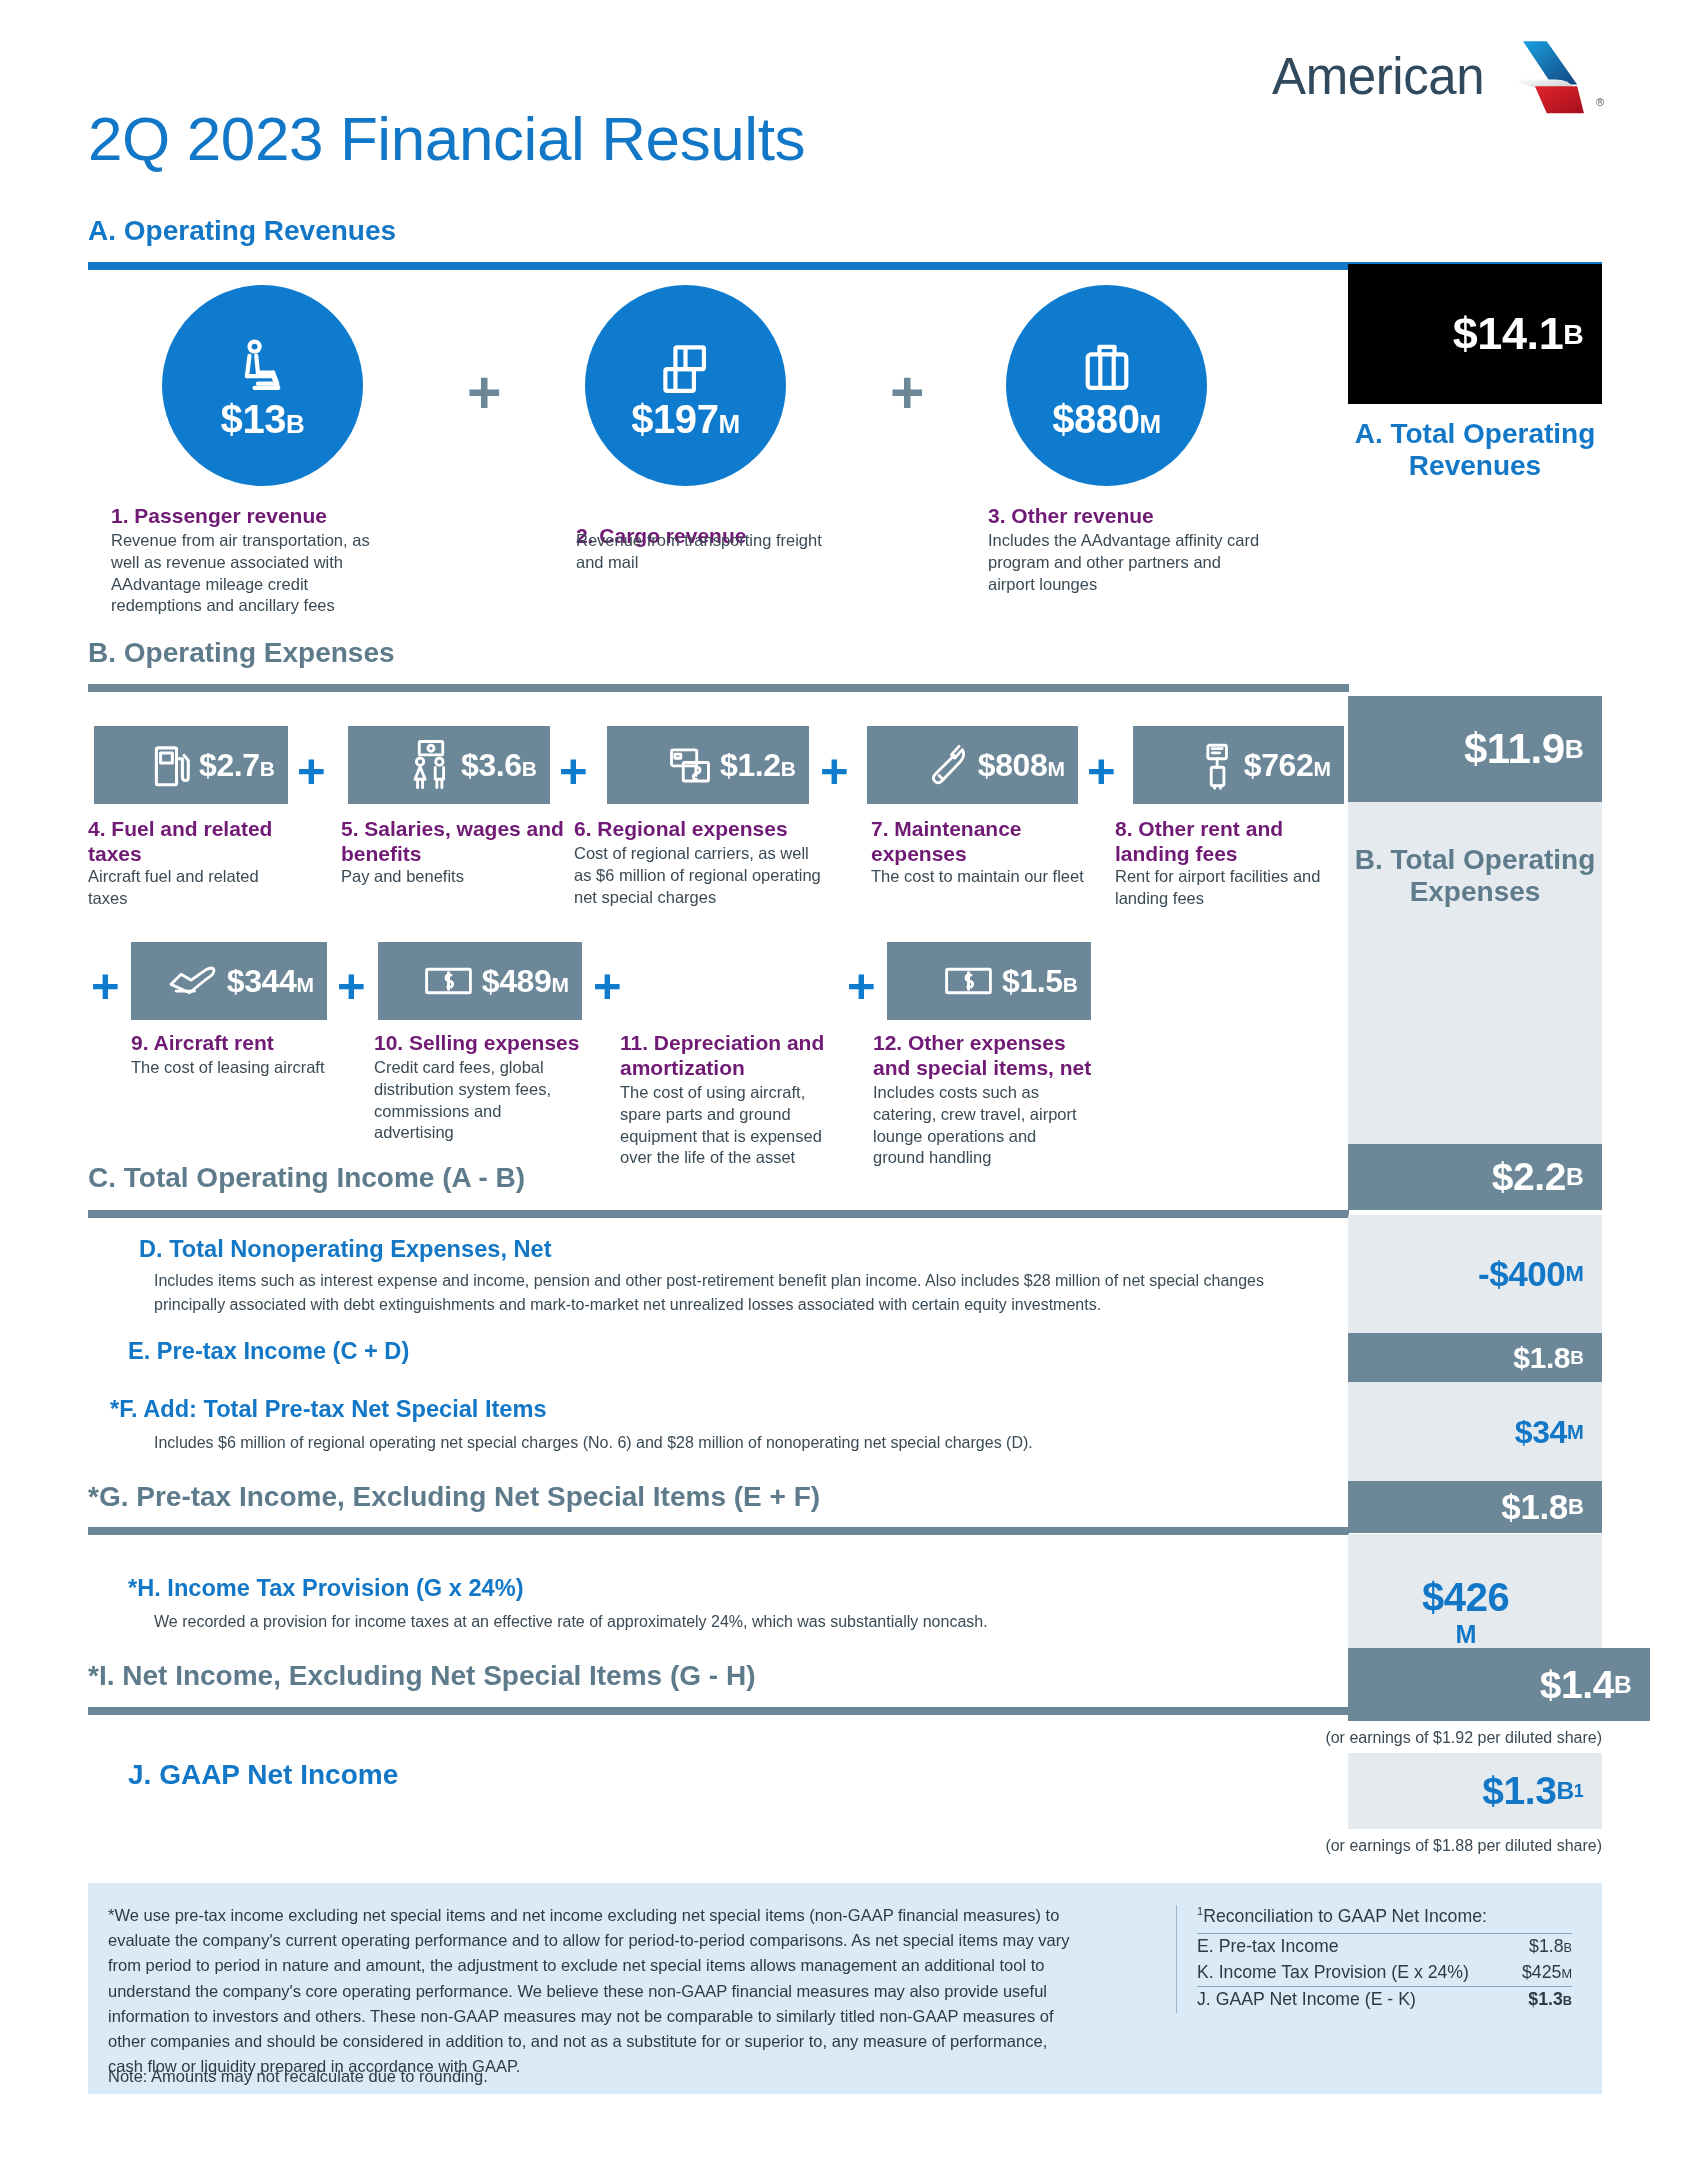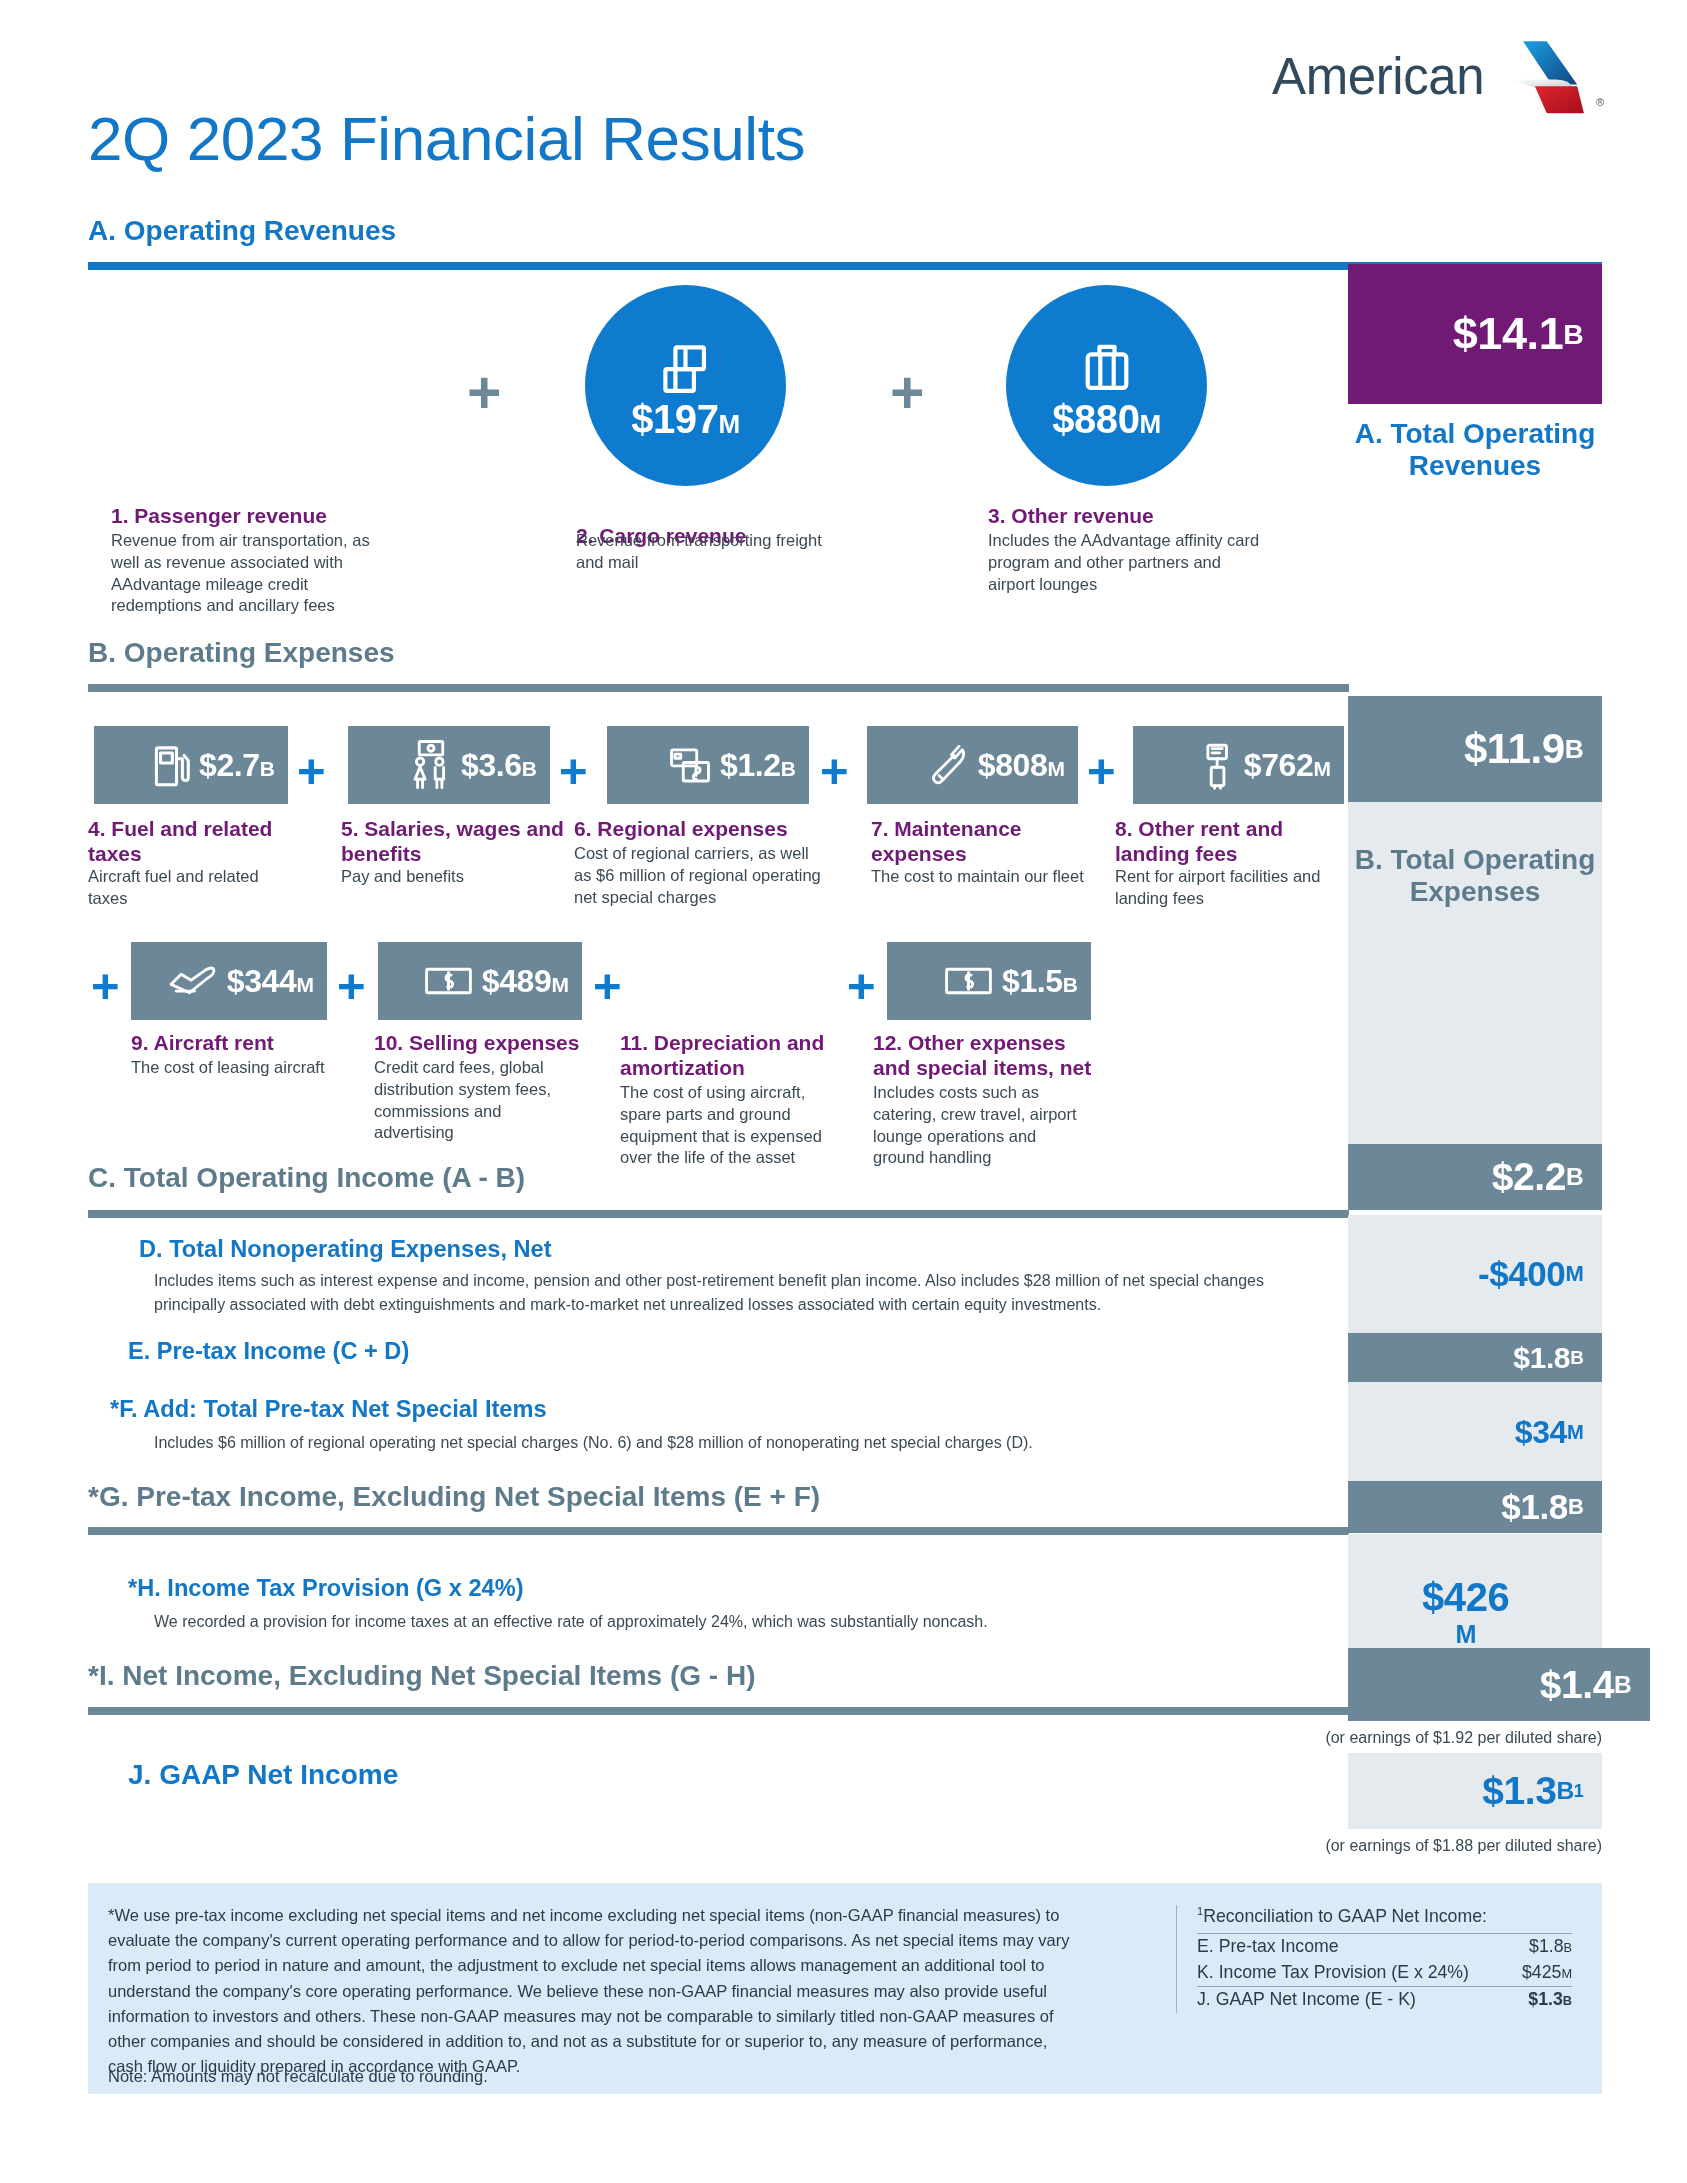--- a/index.html
+++ b/index.html
@@ -104,20 +104,34 @@
       <path d="M46 58 L96 58 L104 90 L60 90 Z" fill="url(#gr)"></path>
     </svg>
     <span class="logo-reg">®</span>
   </div>
 
   <div class="title">2Q 2023 Financial Results</div>
 
   <div class="sec-head" style="left:88px; top:215px;">A. Operating Revenues</div>
   <div class="rule blue" style="left:88px; top:262px; width:1514px;"></div>
 
+  <div class="circle" style="left:162px; top:285px;">
+    <span class="ic">
+      <svg width="54" height="59" viewBox="0 0 64 70" fill="none" stroke="#fff" stroke-width="5" stroke-linecap="round" stroke-linejoin="round">
+        <circle cx="22" cy="9" r="6"></circle>
+        <path d="M16 20 L13 44"></path>
+        <path d="M24 20 L26 40"></path>
+        <path d="M13 44 L44 44"></path>
+        <path d="M26 40 L44 40"></path>
+        <path d="M44 40 L49 53 L26 53"></path>
+        <path d="M44 44 L50 58 L22 58"></path>
+      </svg>
+    </span>
+    <span class="amt"><span>$13</span><span class="u">B</span></span>
+  </div>
   <div class="plus" style="left:467px; top:364px;">+</div>
 
   <div class="circle" style="left:585px; top:285px;">
     <span class="ic">
       <svg width="57" height="56" viewBox="0 0 68 66" fill="none" stroke="#fff" stroke-width="5" stroke-linejoin="round">
         <rect x="22" y="6" width="34" height="26" rx="2"></rect>
         <path d="M34 6 L34 32"></path>
         <rect x="10" y="32" width="34" height="26" rx="2"></rect>
         <path d="M22 32 L22 58"></path>
       </svg>
@@ -140,21 +154,21 @@
 
   <div class="item-title" style="left:111px; top:504px; width:354px;">1. Passenger revenue</div>
   <div class="item-desc" style="left:111px; top:530px; width:262px;">Revenue from air transportation, as well as revenue associated with AAdvantage mileage credit redemptions and ancillary fees</div>
 
   <div class="item-title" style="left:576px; top:504px; width:354px;margin-top:20px;">2. Cargo revenue</div>
   <div class="item-desc" style="left:576px; top:530px; width:253px;">Revenue from transporting freight and mail</div>
 
   <div class="item-title" style="left:988px; top:504px; width:354px;">3. Other revenue</div>
   <div class="item-desc" style="left:988px; top:530px; width:278px;">Includes the AAdvantage affinity card program and other partners and airport lounges</div>
 
-  <div class="tot-val" style="left:1348px; top:264px; width:254px; height:140px; background:#701a75; color:#fff; font-size:45px;">
+  <div class="tot-val" style="left:1348px; top:264px; width:254px; height:140px; background:#000000; color:#fff; font-size:45px;">
     <span>$14.1</span>
       <span class="u">B</span>
   </div>
   <div class="tot-lbl" style="left:1348px; top:418px; width:254px; font-size:28px; color:#1277c6;">A. Total Operating Revenues</div>
   <div style="position:absolute; left:1348px; top:404px; width:254px; height:256px; background:#e5eaee; z-index:-1;"></div>
 
   <div class="sec-head" style="left:88px; top:637px; color:#5e7b8c;">B. Operating Expenses</div>
   <div class="rule slate" style="left:88px; top:684px; width:1261px;"></div>
 
   <div class="chip" style="left:94px; top:726px; width:194px;">

